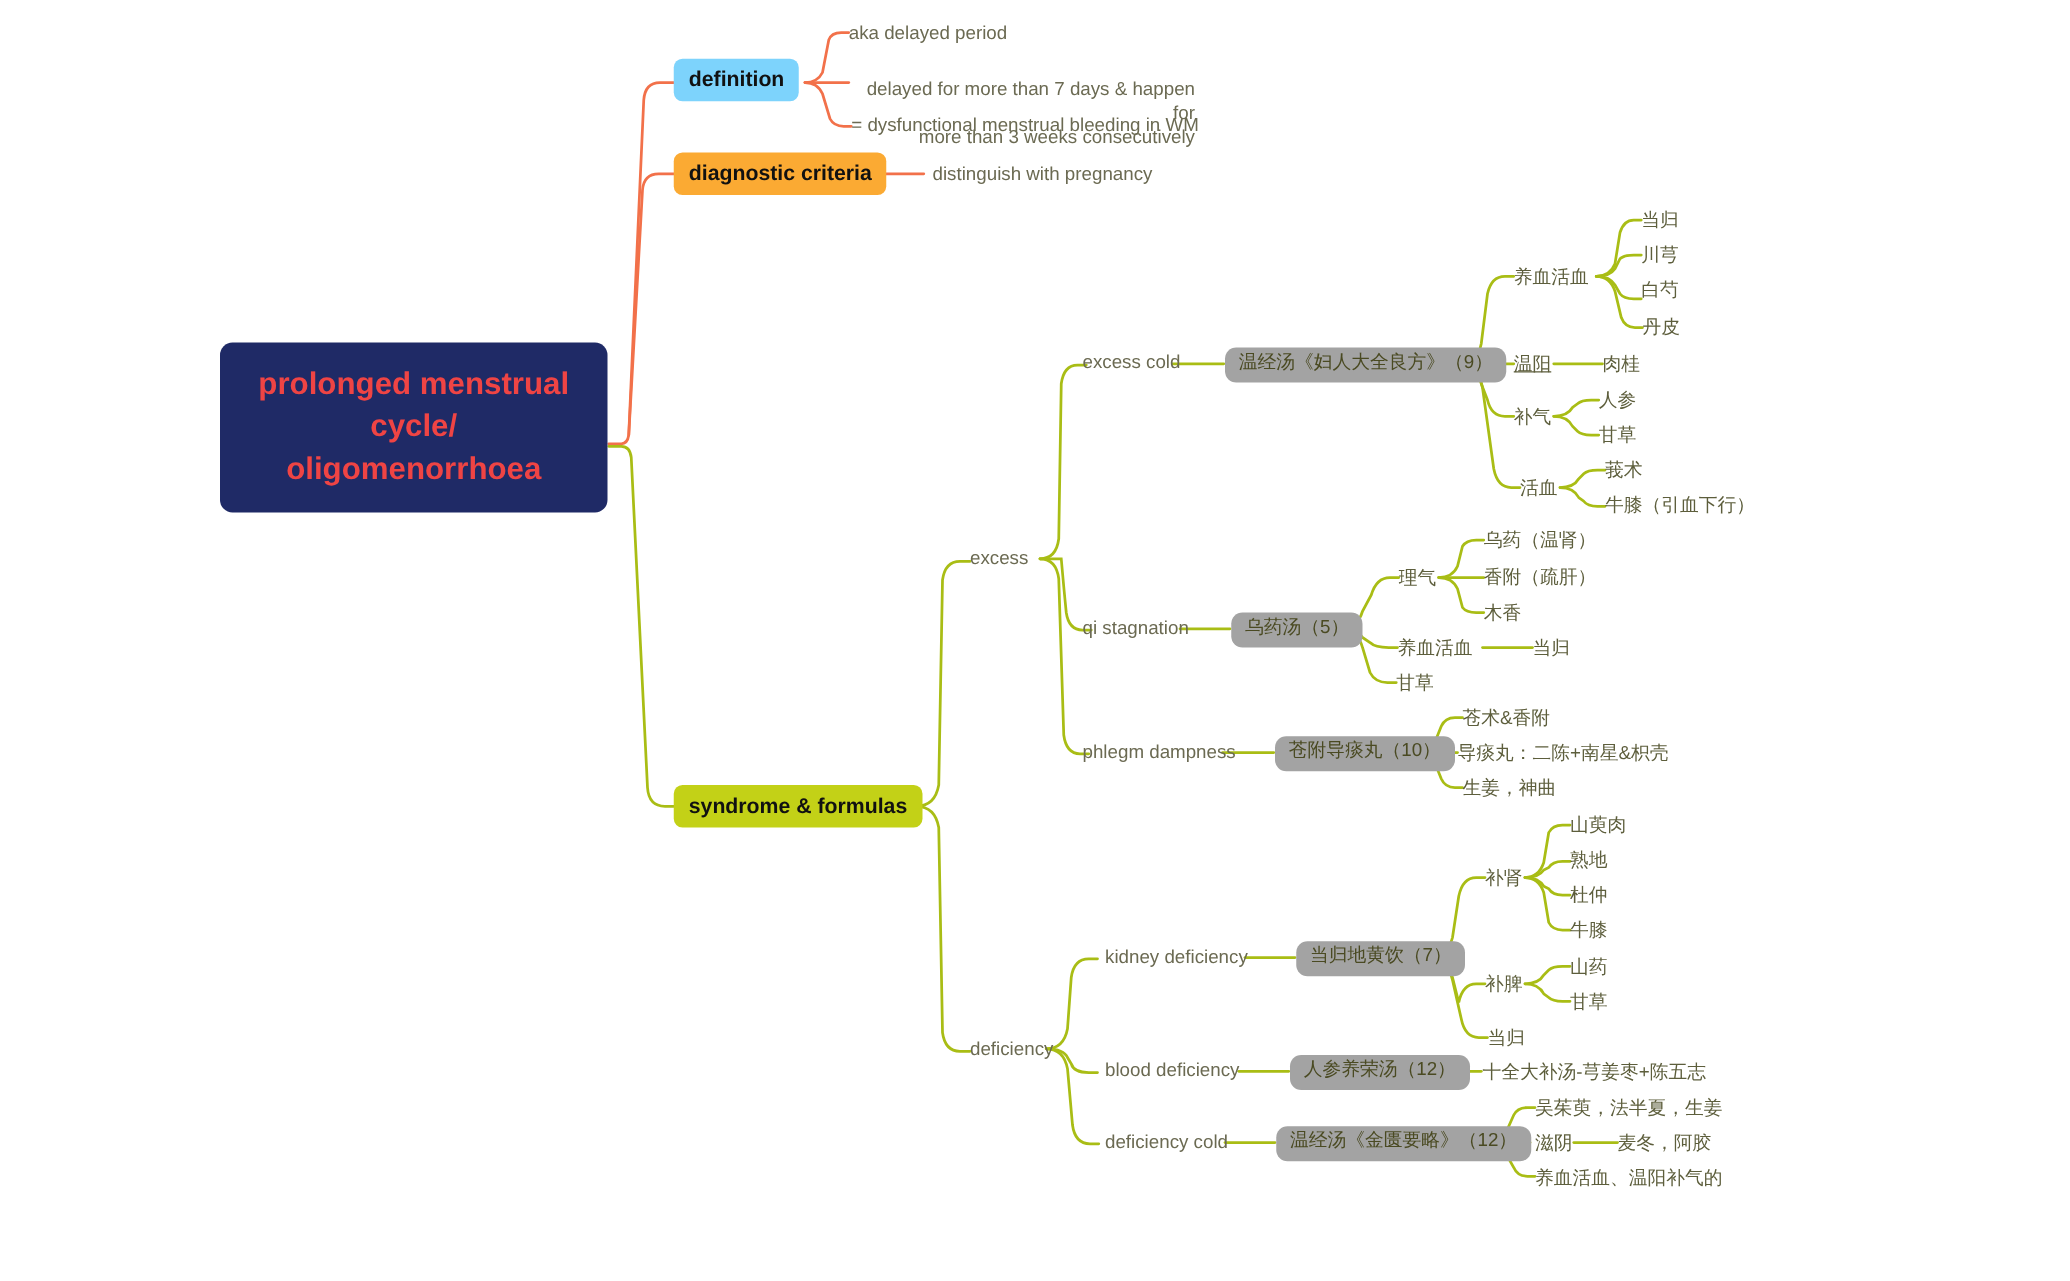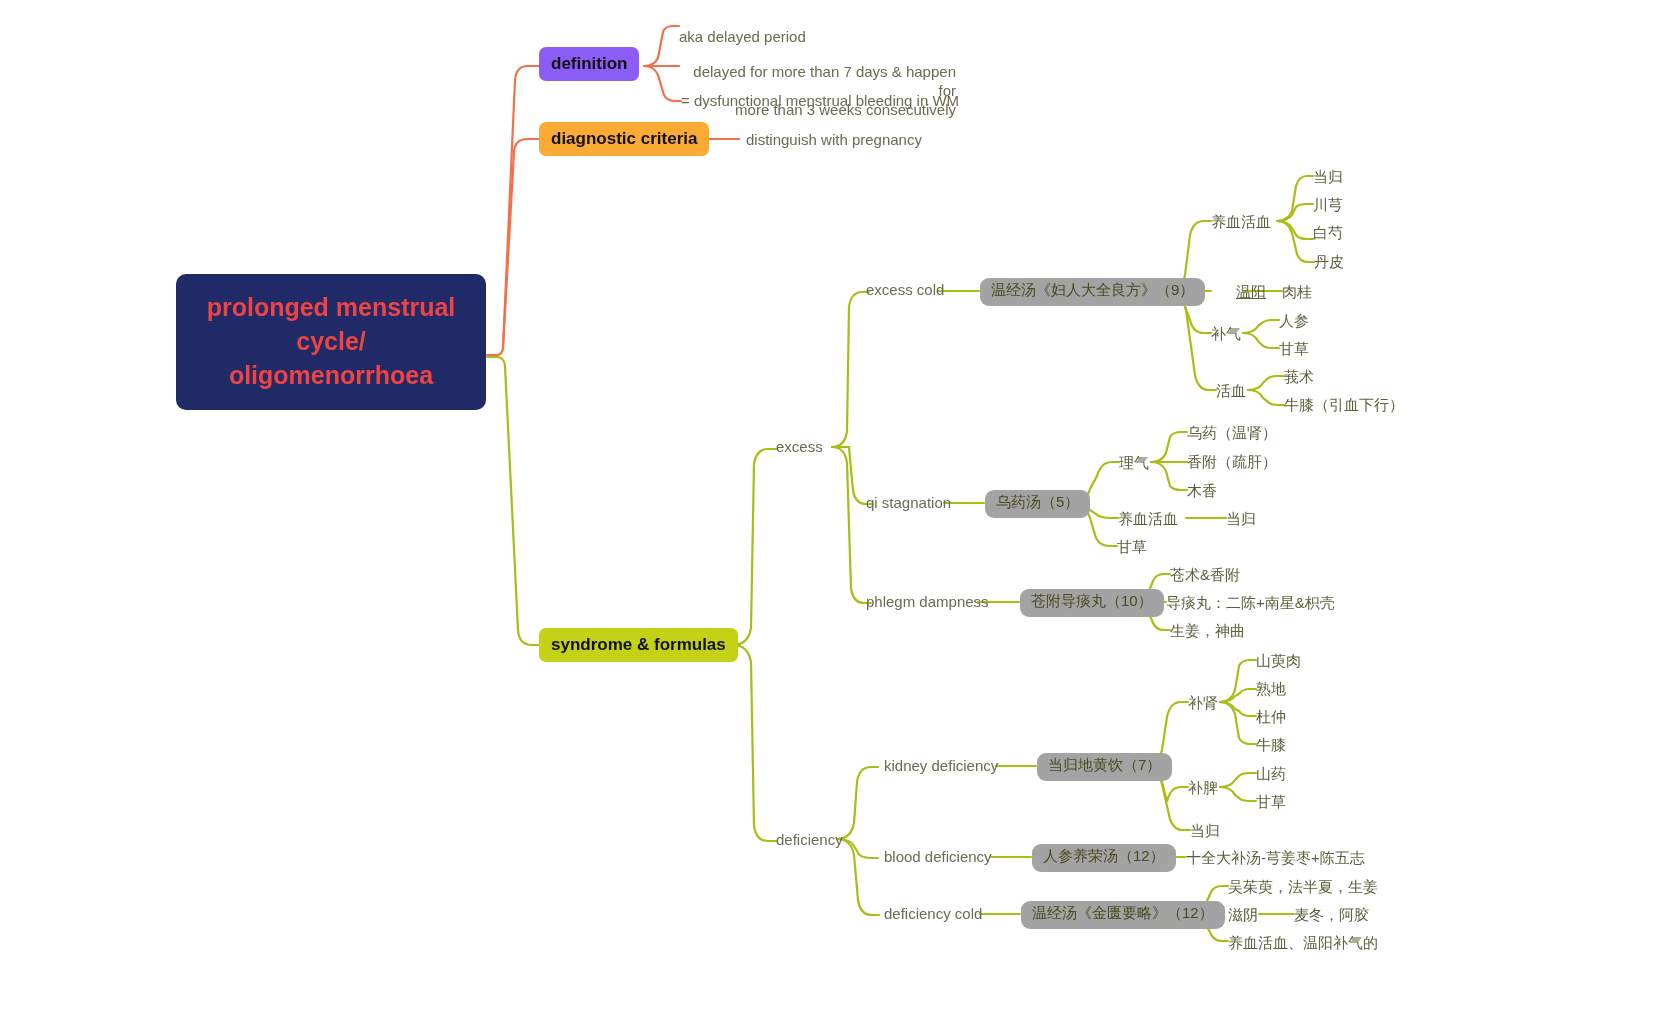--- a/index.html
+++ b/index.html
@@ -19,21 +19,21 @@
     font-size:25px;font-weight:bold;line-height:34px;
     text-align:center;padding:16px 6px 18px 6px;
     box-sizing:border-box;
   }
 
   
   .pill{
     border-radius:7px;color:#111111;font-weight:bold;
     padding:6px 12px 7px 12px;font-size:17px;line-height:21px;
   }
-  .pill-def{left:539px;top:47px;background:#8b5cf6;}
+  .pill-def{left:539px;top:47px;background:#7dd3fc;}
   .pill-diag{left:539px;top:122px;background:#fbaa33;}
   .pill-syn{left:539px;top:628px;background:#c3d117;}
 
   
   .chip{
     background:#a3a3a3;border-radius:9px;color:#4a4a22;
     font-size:15px;line-height:20px;padding:2px 11px 6px 11px;
   }
 
   
@@ -160,21 +160,21 @@
   <div class="node root">
     <div>prolonged menstrual</div>
     <div>cycle/</div>
     <div>oligomenorrhoea</div>
   </div>
 
   <div class="node pill pill-def">definition</div>
   <div class="node pill pill-diag">diagnostic criteria</div>
   <div class="node pill pill-syn">syndrome &amp; formulas</div>
 
-  <div class="node txt" style="left:679px;top:17px;margin-top:10px;">aka delayed period</div>
+  <div class="node txt" style="left:679px;top:17px;">aka delayed period</div>
   <div class="node txt txt-two" style="left:681px;top:62px;text-align:right;">
     <span>delayed for more than 7 days &amp; happen for</span><br>
     <span>more than 3 weeks consecutively</span>
   </div>
   <div class="node txt" style="left:681px;top:91px;">= dysfunctional menstrual bleeding in WM</div>
 
   <div class="node txt" style="left:746px;top:130px;">distinguish with pregnancy</div>
 
   <div class="node eng" style="left:776px;top:438px;">excess</div>
   <div class="node eng" style="left:776px;top:831px;">deficiency</div>
@@ -188,21 +188,21 @@
   <div class="node eng" style="left:884px;top:905px;">deficiency cold</div>
 
   <div class="node chip" style="left:980px;top:278px;">温经汤《妇人大全良方》（9）</div>
   <div class="node chip" style="left:985px;top:490px;">乌药汤（5）</div>
   <div class="node chip" style="left:1020px;top:589px;">苍附导痰丸（10）</div>
   <div class="node chip" style="left:1037px;top:753px;">当归地黄饮（7）</div>
   <div class="node chip" style="left:1032px;top:844px;">人参养荣汤（12）</div>
   <div class="node chip" style="left:1021px;top:901px;">温经汤《金匮要略》（12）</div>
 
   <div class="node mid" style="left:1211px;top:211px;">养血活血</div>
-  <div class="node mid" style="left:1236px;top:281px;text-decoration:underline;">温阳</div>
+  <div class="node mid" style="left:1211px;top:281px;text-decoration:underline;">温阳</div>
   <div class="node mid" style="left:1211px;top:323px;">补气</div>
   <div class="node mid" style="left:1216px;top:380px;">活血</div>
 
   <div class="node txt-cn" style="left:1313px;top:166px;">当归</div>
   <div class="node txt-cn" style="left:1313px;top:194px;">川芎</div>
   <div class="node txt-cn" style="left:1313px;top:222px;">白芍</div>
   <div class="node txt-cn" style="left:1314px;top:251px;">丹皮</div>
   <div class="node txt-cn" style="left:1282px;top:281px;">肉桂</div>
   <div class="node txt-cn" style="left:1279px;top:310px;">人参</div>
   <div class="node txt-cn" style="left:1279px;top:338px;">甘草</div>

